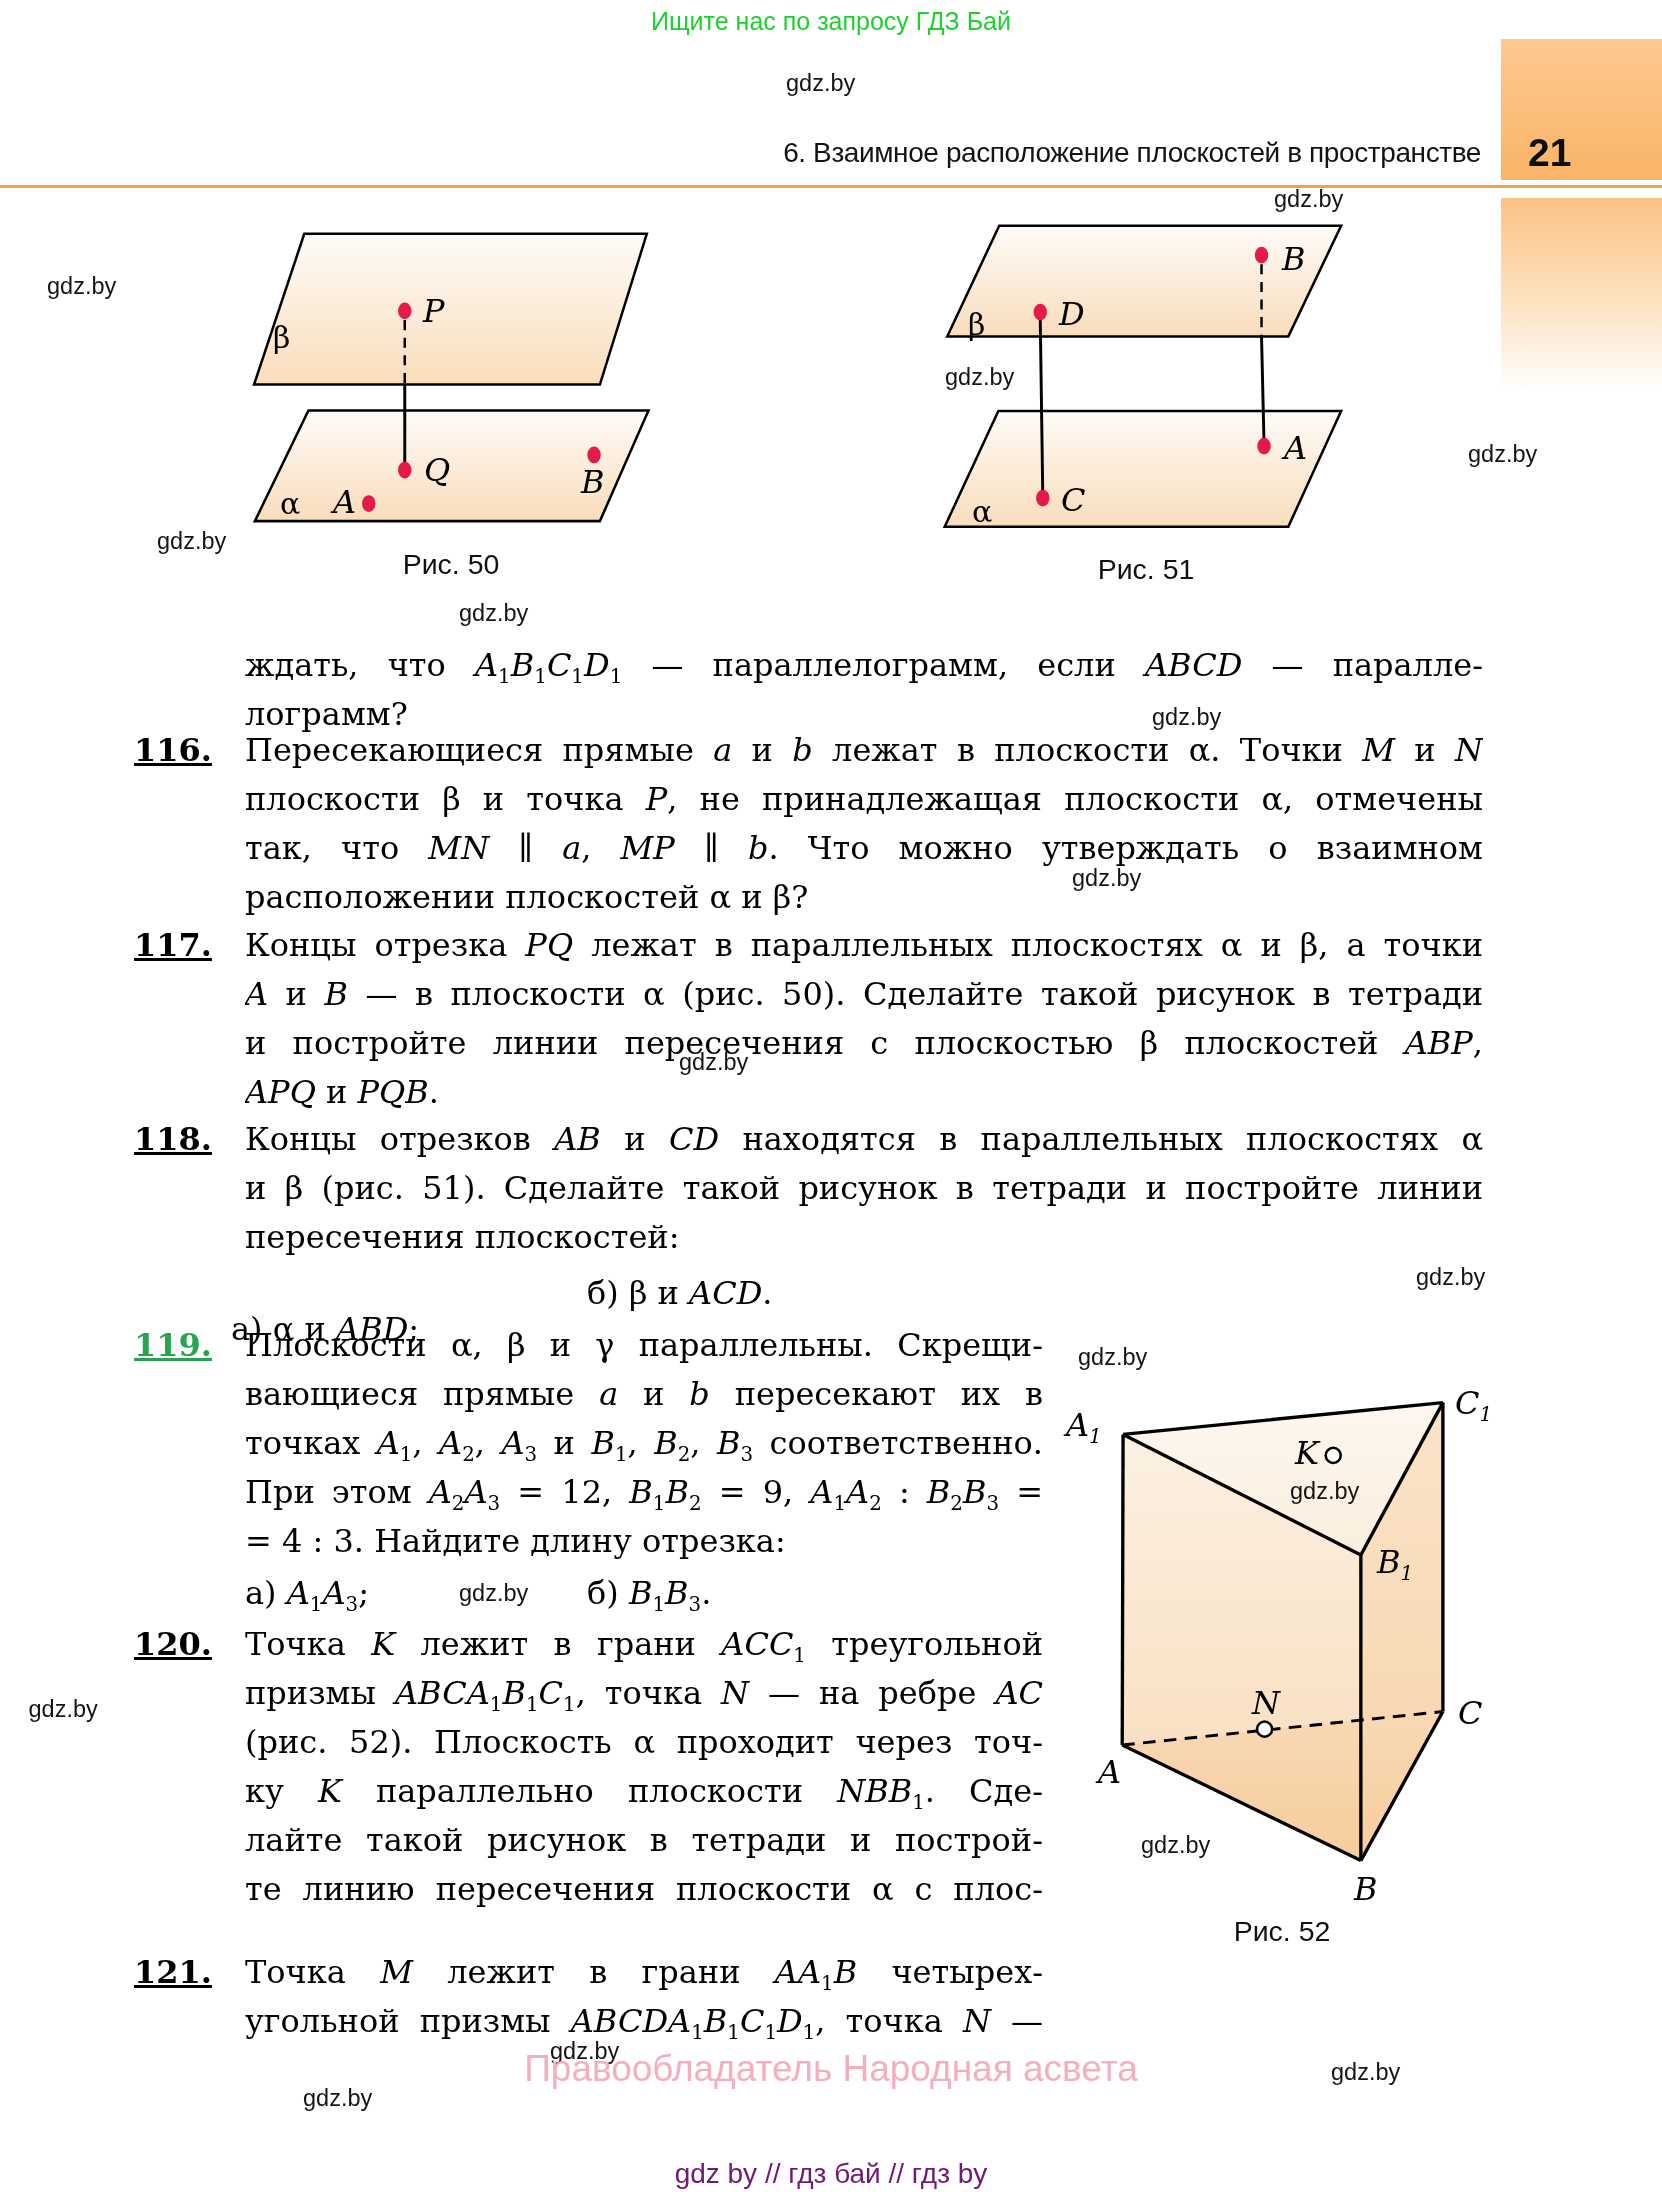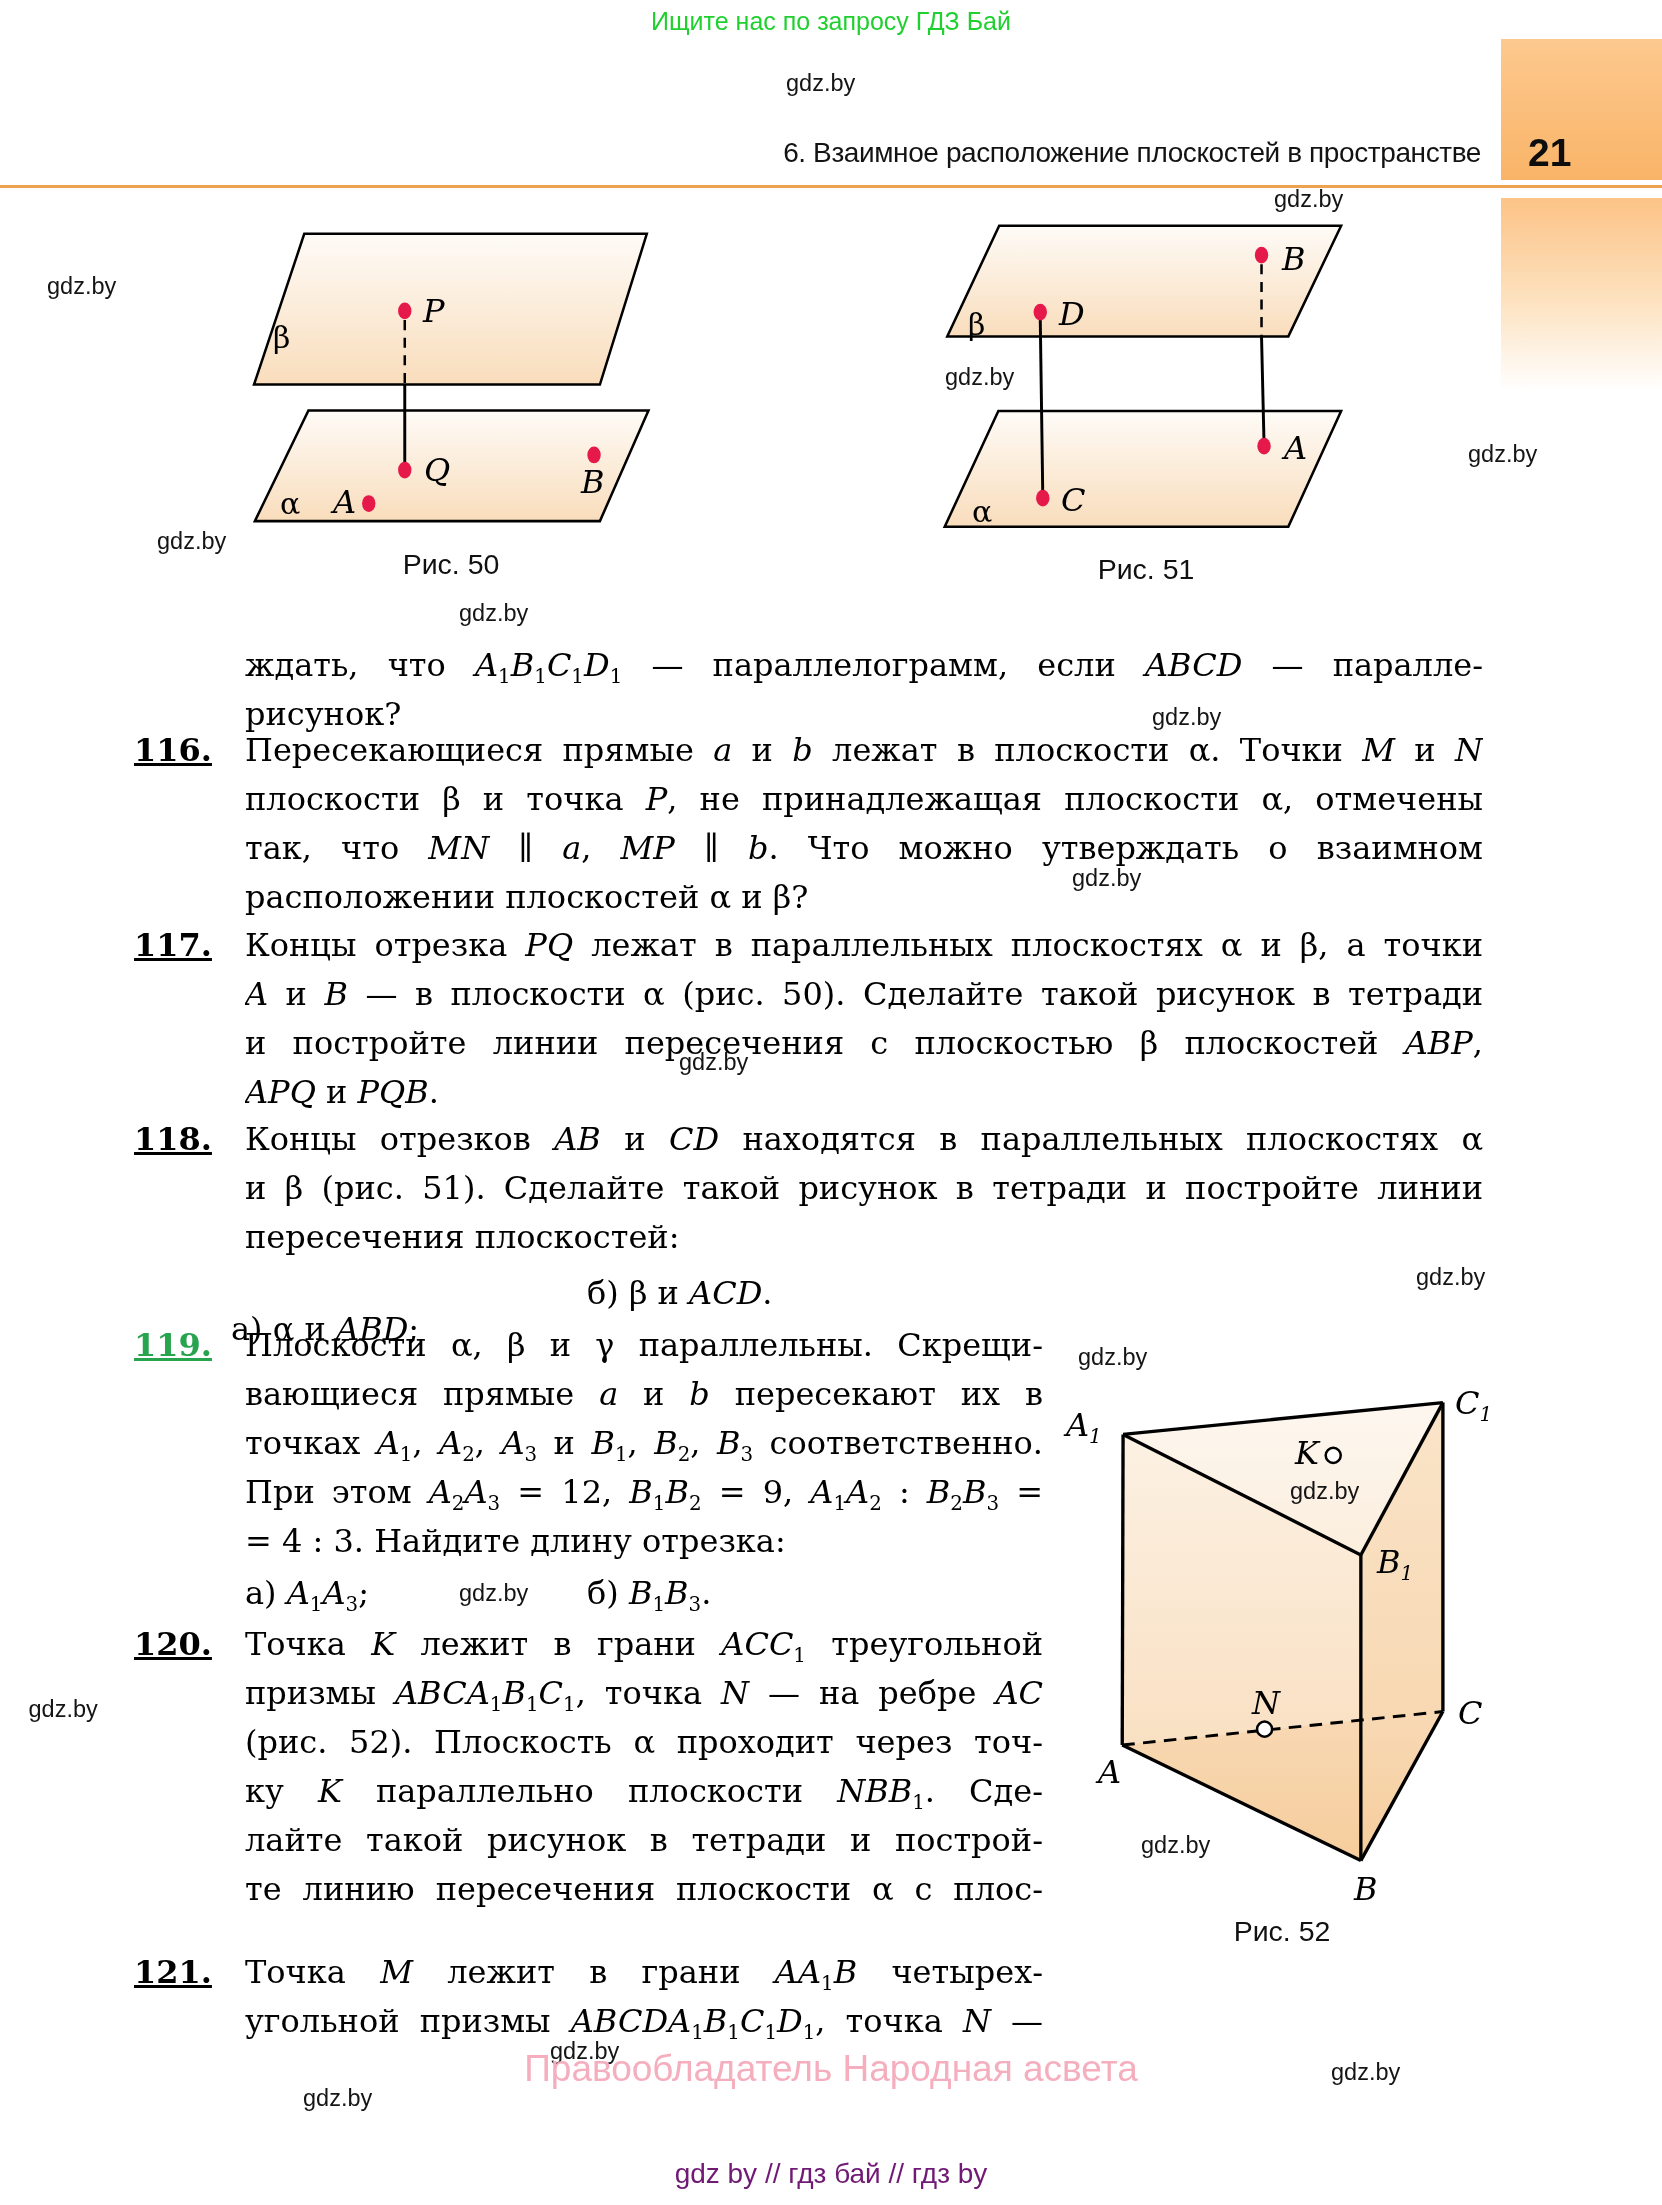--- a/index.html
+++ b/index.html
@@ -100,21 +100,21 @@
 <div class="glabel" style="left:968px;top:307px;">β</div>
 <div class="flabel" style="left:1284px;top:429px;"><i>A</i></div>
 <div class="flabel" style="left:1061px;top:481px;"><i>C</i></div>
 <div class="glabel" style="left:972px;top:494px;">α</div>
 <div class="caption" style="left:1054px;top:553px;">Рис. 51</div>
 <div class="wm" style="left:945px;top:364px;">gdz.by</div>
 <div class="wm" style="left:1468px;top:441px;">gdz.by</div>
 
 <div class="prob" style="top:629px;margin-top:12px;">
   <div class="tline">ждать, что <i>A</i><sub>1</sub><i>B</i><sub>1</sub><i>C</i><sub>1</sub><i>D</i><sub>1</sub> — параллелограмм, если <i>ABCD</i> — паралле-</div>
-  <div class="tline last">рисунок?</div>
+  <div class="tline last">лограмм?</div>
 </div>
 <div class="wm" style="left:1152px;top:704px;">gdz.by</div>
 
 <div class="prob" style="top:726px;">
   <span class="pnum">116.</span>
   <div class="tline">Пересекающиеся прямые <i>a</i> и <i>b</i> лежат в плоскости α. Точки <i>M</i> и <i>N</i></div>
   <div class="tline">плоскости β и точка <i>P</i>, не принадлежащая плоскости α, отмечены</div>
   <div class="tline">так, что <i>MN</i> ∥ <i>a</i>, <i>MP</i> ∥ <i>b</i>. Что можно утверждать о взаимном</div>
   <div class="tline last">расположении плоскостей α и β?</div>
 </div>

